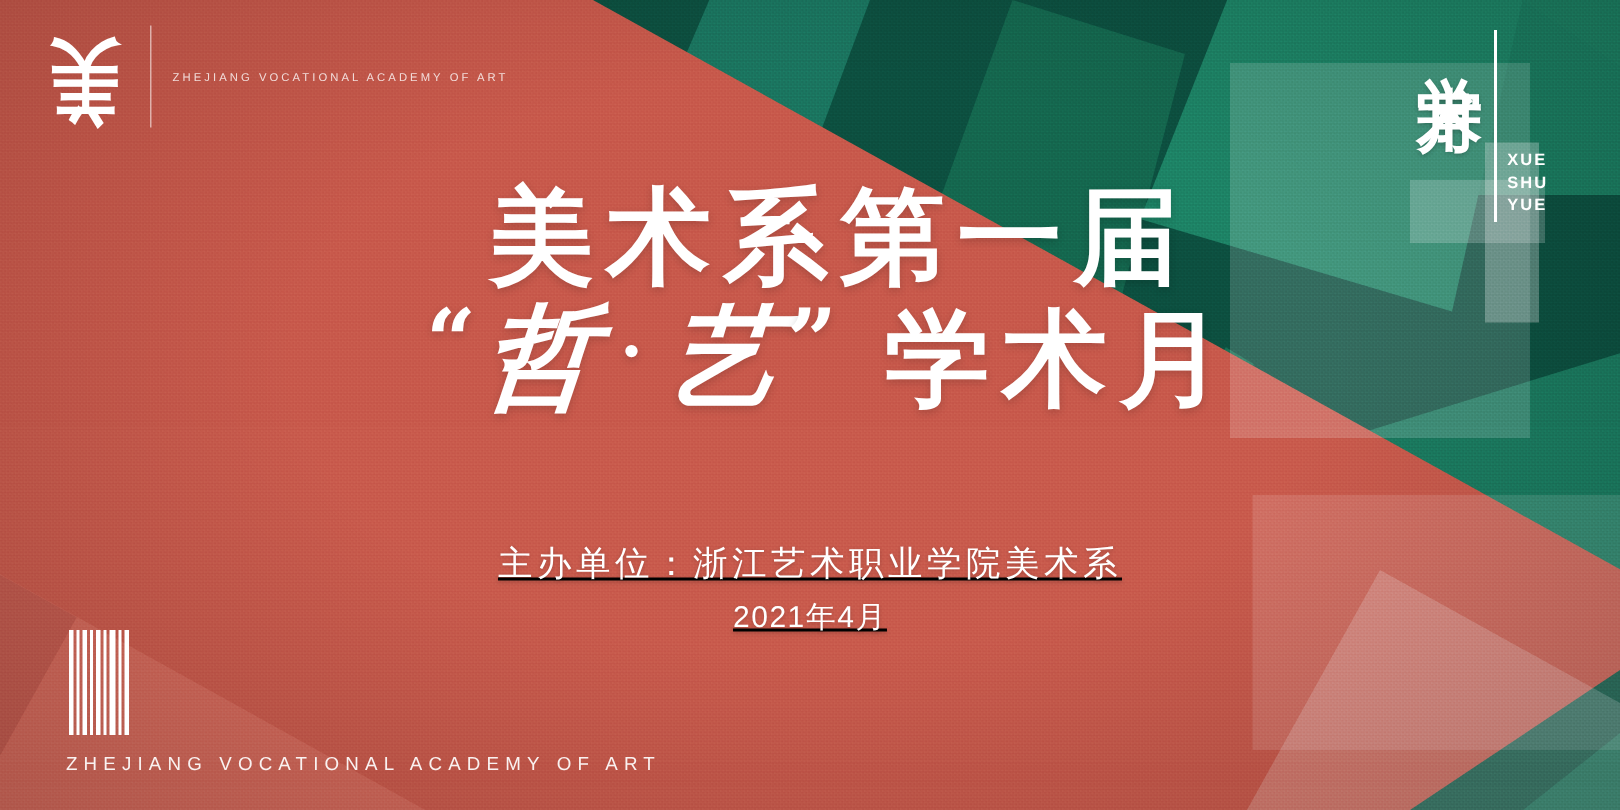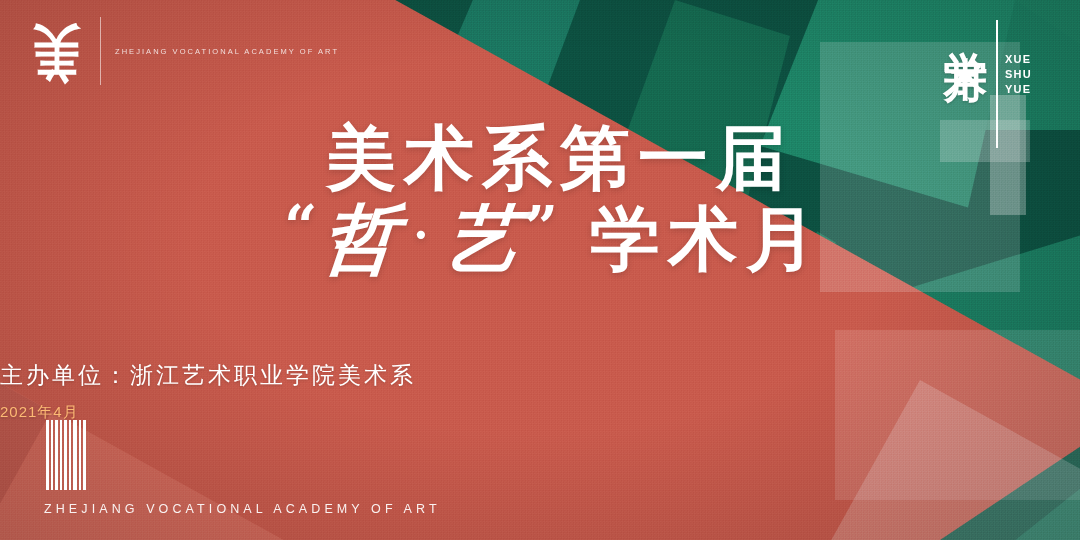--- a/index.html
+++ b/index.html
@@ -168,21 +168,21 @@
   
   .badge{position:absolute;right:48px;top:16px;z-index:20;display:flex;align-items:flex-start;}
   .badge-cn{
     color:#fff;font-size:44px;line-height:44px;font-weight:700;
     font-family:"DejaVu Sans","Liberation Sans",sans-serif;
     writing-mode:vertical-rl;letter-spacing:6px;
     text-shadow:0 1px 3px rgba(0,0,0,.18);
   }
   .badge-rule{width:2px;height:128px;background:#fff;margin-left:8px;margin-top:4px;}
   .badge-py{
-    margin-left:7px;margin-top:36px;color:#fff;font-size:11px;font-weight:700;
+    margin-left:7px;margin-top:84px;color:#fff;font-size:11px;font-weight:700;
     letter-spacing:1.3px;line-height:15px;
   }
 
   
   .title-wrap{position:absolute;left:0;right:0;top:120px;text-align:center;z-index:25;margin-left:28px;}
   .title-1{
     color:#fff;font-size:70px;line-height:76px;font-weight:700;letter-spacing:8px;
     font-family:"DejaVu Serif","Liberation Serif",serif;
     text-shadow:0 2px 6px rgba(0,0,0,.16);
     margin-left:12px;
@@ -196,24 +196,24 @@
   .q{font-size:58px;position:relative;top:-12px;font-family:"DejaVu Serif","Liberation Serif",serif;}
   .calli{
     font-family:"DejaVu Serif","Liberation Serif",serif;
     font-style:italic;font-weight:700;font-size:74px;
     transform:skewX(-5deg);display:inline-block;
   }
   .dot{font-size:44px;padding:0 10px;position:relative;top:-4px;}
   .t2-tail{margin-left:26px;letter-spacing:8px;}
 
   
-  .sub{position:absolute;left:0;right:0;top:358px;text-align:left;z-index:25;}
+  .sub{position:absolute;left:0;right:0;top:358px;text-align:center;z-index:25;text-decoration:underline;}
   .sub-1{color:#fff;font-size:23px;letter-spacing:3px;line-height:34px;font-weight:400;
          text-shadow:0 1px 3px rgba(0,0,0,.20);}
-  .sub-2{color:#fdba74;font-size:15px;letter-spacing:1px;line-height:32px;margin-top:4px;
+  .sub-2{color:#ffffff;font-size:20px;letter-spacing:1px;line-height:32px;margin-top:4px;
          text-shadow:0 1px 3px rgba(0,0,0,.20);}
 
   
   .footer{position:absolute;left:44px;bottom:24px;z-index:25;}
   .bars{display:flex;gap:2px;height:70px;width:40px;margin-left:2px;margin-bottom:12px;}
   .bars i{display:block;background:#fff;height:100%;}
   .bars i:nth-child(1){width:3px;}
   .bars i:nth-child(2){width:2px;}
   .bars i:nth-child(3){width:4px;}
   .bars i:nth-child(4){width:2px;}

